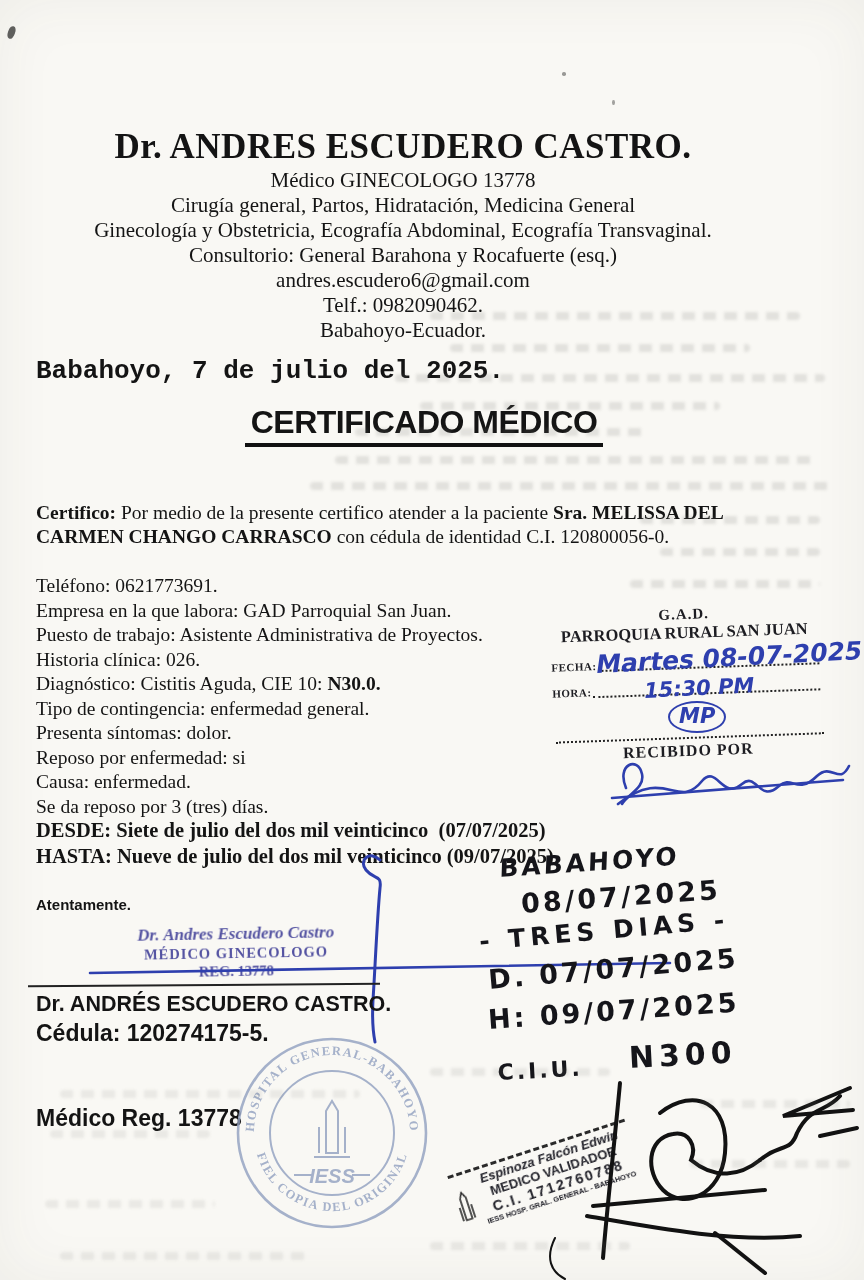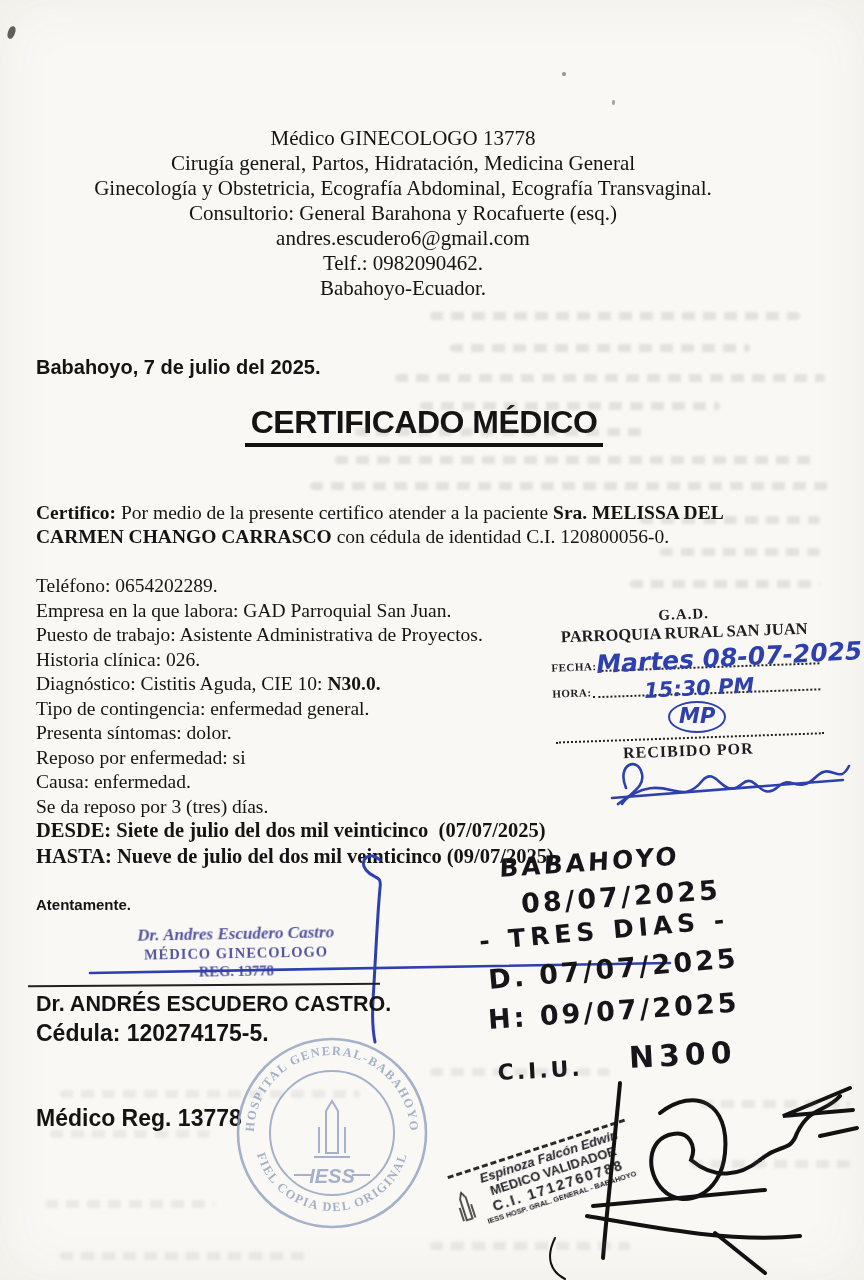--- a/index.html
+++ b/index.html
@@ -9,21 +9,21 @@
     background:#f9f8f4;overflow:hidden;color:#141414;
     font-family:"Liberation Serif",serif;
     box-shadow:inset 0 0 60px rgba(60,60,50,0.06);
   }
   .abs{position:absolute;}
   
   .letterhead{position:absolute;top:126px;left:0;width:806px;text-align:center;}
   .lh-name{font-size:35px;font-weight:bold;letter-spacing:.5px;line-height:42px;}
   .lh-sub{font-size:21px;font-weight:normal;line-height:25px;}
   
-  .date-line{position:absolute;left:36px;top:356px;font-family:Liberation Sans, sans-serif;font-weight:bold;font-size:20px;}
+  .date-line{position:absolute;left:36px;top:356px;font-family:Liberation Mono, monospace;font-weight:bold;font-size:26px;}
   .cert-title-wrap{position:absolute;left:0;top:404px;width:848px;text-align:center;}
   .cert-title{display:inline-block;font-family:"Liberation Sans",sans-serif;font-weight:bold;font-size:32px;letter-spacing:-0.5px;border-bottom:4px solid #111;padding:0 6px 2px 6px;}
   
   .bline{position:absolute;left:36px;height:24.5px;font-size:19.5px;white-space:pre;}
   .bline .b{font-weight:bold;}
   .bline.big{font-size:20.5px;text-align:center;}
   
   .gad{position:absolute;left:552px;top:606px;width:268px;text-align:center;transform:rotate(-2deg);color:#1d1d22;}
   .gad-l1{font-size:15px;font-weight:bold;line-height:17px;letter-spacing:1px;}
   .gad-l2{font-size:16.5px;font-weight:bold;line-height:20px;}
@@ -56,37 +56,38 @@
   .bleed{position:absolute;height:8px;border-radius:4px;filter:blur(1.4px);opacity:.6;
     background:repeating-linear-gradient(90deg,rgba(110,110,105,.28) 0 13px,rgba(110,110,105,0) 13px 21px);}
   .speck{position:absolute;background:#3a3a38;border-radius:45%;}
 </style>
 </head>
 <body>
 
 <div class="page">
 
   <div class="letterhead">
+    <div class="lh-name">Dr. ANDRES ESCUDERO CASTRO.</div>
     <div class="lh-sub">Médico GINECOLOGO 13778</div>
     <div class="lh-sub">Cirugía general, Partos, Hidratación, Medicina General</div>
     <div class="lh-sub">Ginecología y Obstetricia, Ecografía Abdominal, Ecografía Transvaginal.</div>
     <div class="lh-sub">Consultorio: General Barahona y Rocafuerte (esq.)</div>
     <div class="lh-sub">andres.escudero6@gmail.com</div>
     <div class="lh-sub">Telf.: 0982090462.</div>
     <div class="lh-sub">Babahoyo-Ecuador.</div>
   </div>
 
   <div class="date-line">Babahoyo, 7 de julio del 2025.</div>
   <div class="cert-title-wrap">
     <span class="cert-title">CERTIFICADO MÉDICO</span>
   </div>
 
   <div class="bline" style="top:502px"><span class="b">Certifico:</span><span> Por medio de la presente certifico atender a la paciente </span><span class="b">Sra. MELISSA DEL</span></div>
   <div class="bline" style="top:526px"><span class="b">CARMEN CHANGO CARRASCO</span><span> con cédula de identidad C.I. 120800056-0.</span></div>
-  <div class="bline" style="top:575px"><span>Teléfono: 0654202289.</span></div>
+  <div class="bline" style="top:575px"><span>Teléfono: 0621773691.</span></div>
   <div class="bline" style="top:600px"><span>Empresa en la que labora: GAD Parroquial San Juan.</span></div>
   <div class="bline" style="top:624px"><span>Puesto de trabajo: Asistente Administrativa de Proyectos.</span></div>
   <div class="bline" style="top:649px"><span>Historia clínica: 026.</span></div>
   <div class="bline" style="top:673px"><span>Diagnóstico: Cistitis Aguda, CIE 10: </span><span class="b">N30.0.</span></div>
   <div class="bline" style="top:698px"><span>Tipo de contingencia: enfermedad general.</span></div>
   <div class="bline" style="top:722px"><span>Presenta síntomas: dolor.</span></div>
   <div class="bline" style="top:747px"><span>Reposo por enfermedad: si</span></div>
   <div class="bline" style="top:771px"><span>Causa: enfermedad.</span></div>
   <div class="bline" style="top:796px"><span>Se da reposo por 3 (tres) días.</span></div>
   <div class="bline big" style="top:819px"><span class="b">DESDE: Siete de julio del dos mil veinticinco  (07/07/2025)</span></div>

